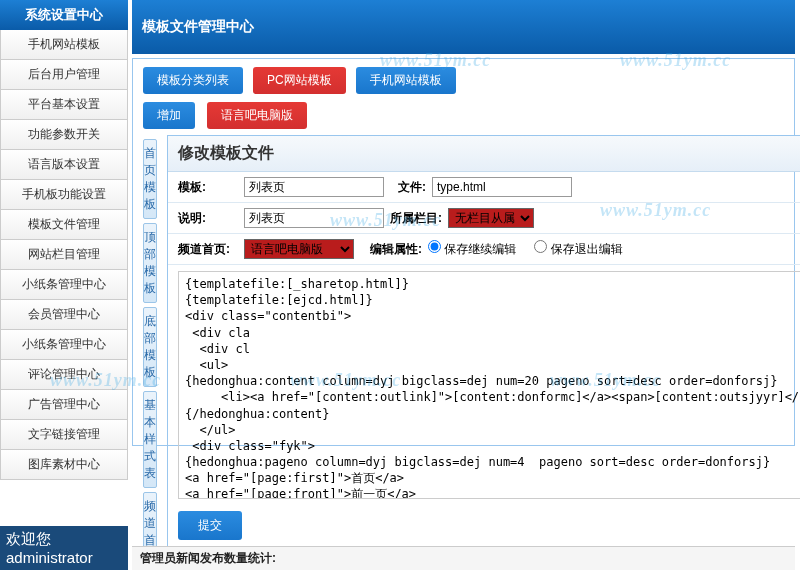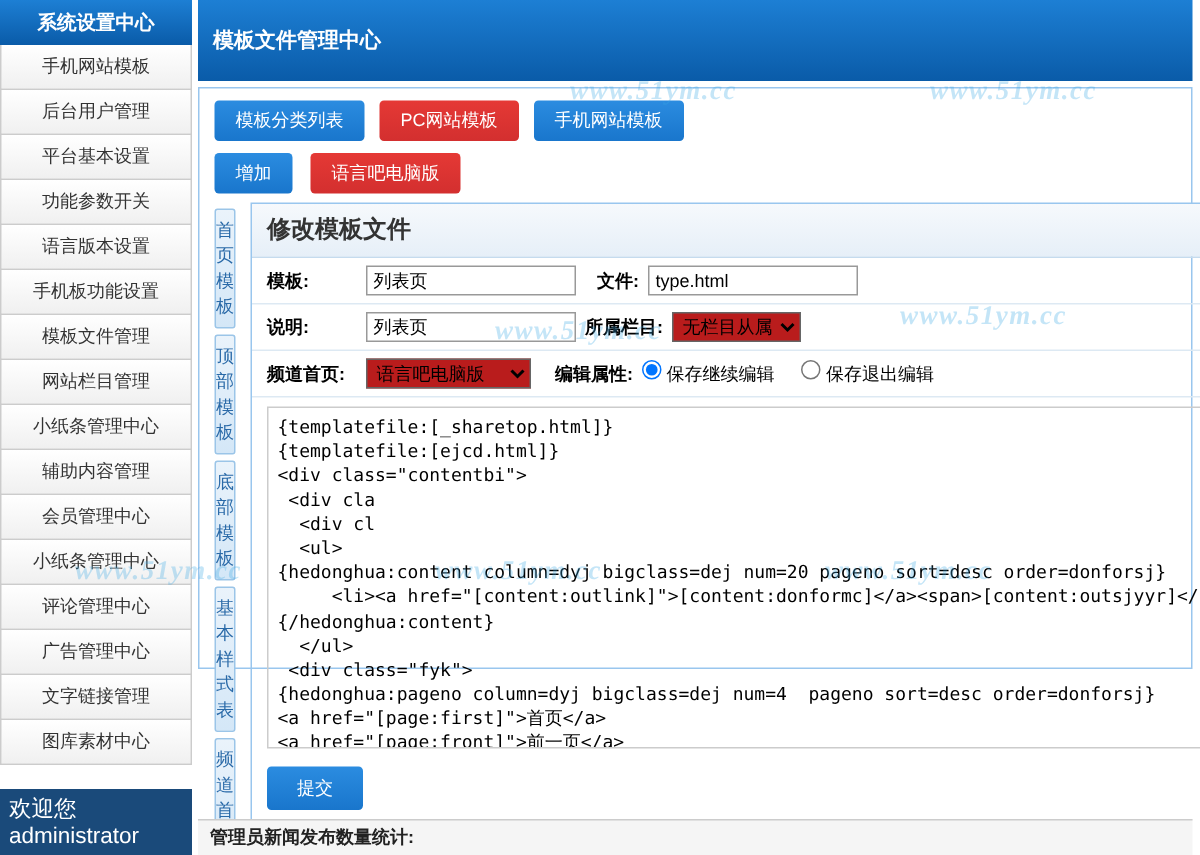--- a/index.html
+++ b/index.html
@@ -39,21 +39,20 @@
   <div id="sidebar-items">
       <div class="sidebar-item">手机网站模板</div>
       <div class="sidebar-item">后台用户管理</div>
       <div class="sidebar-item">平台基本设置</div>
       <div class="sidebar-item">功能参数开关</div>
       <div class="sidebar-item">语言版本设置</div>
       <div class="sidebar-item">手机板功能设置</div>
       <div class="sidebar-item">模板文件管理</div>
       <div class="sidebar-item">网站栏目管理</div>
       <div class="sidebar-item">小纸条管理中心</div>
-      <div class="sidebar-item">辅助内容管理</div>
       <div class="sidebar-item">会员管理中心</div>
       <div class="sidebar-item">小纸条管理中心</div>
       <div class="sidebar-item">评论管理中心</div>
       <div class="sidebar-item">广告管理中心</div>
       <div class="sidebar-item">文字链接管理</div>
       <div class="sidebar-item">图库素材中心</div>
     </div>
 
 </div>
 <div class="welcome">欢迎您administrator</div>

